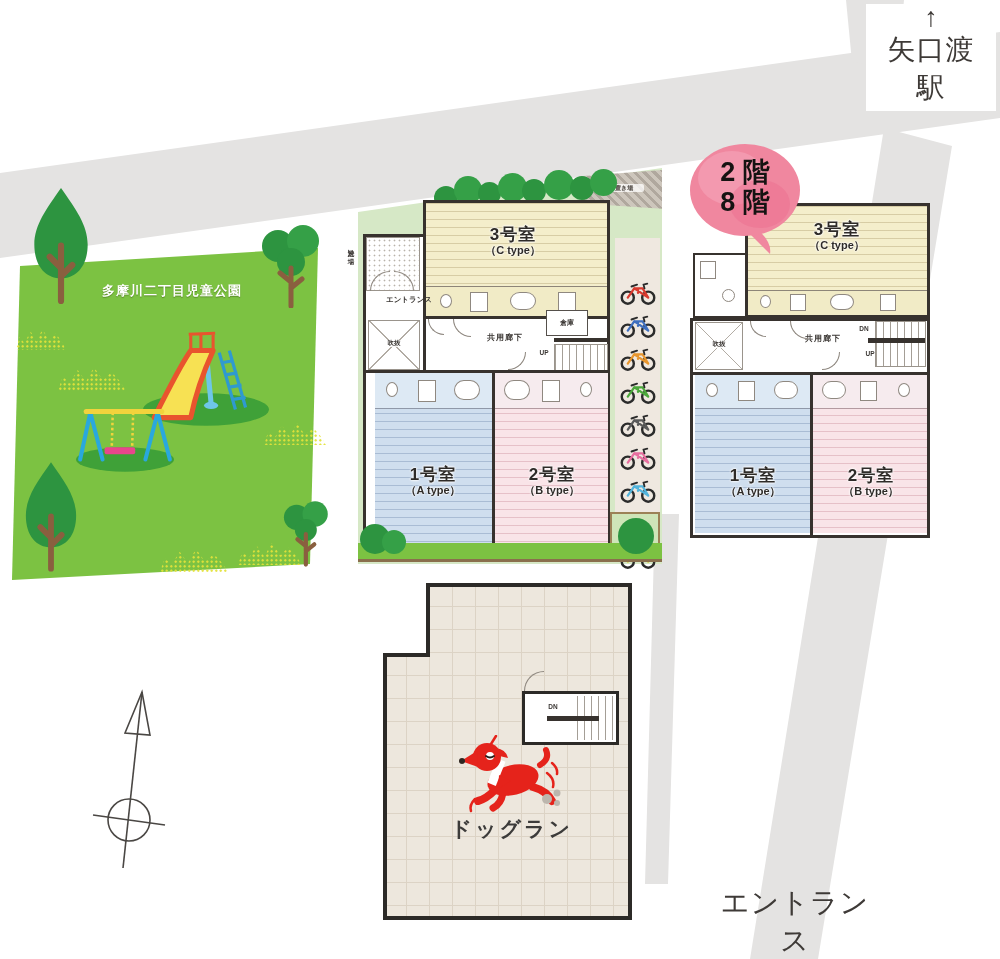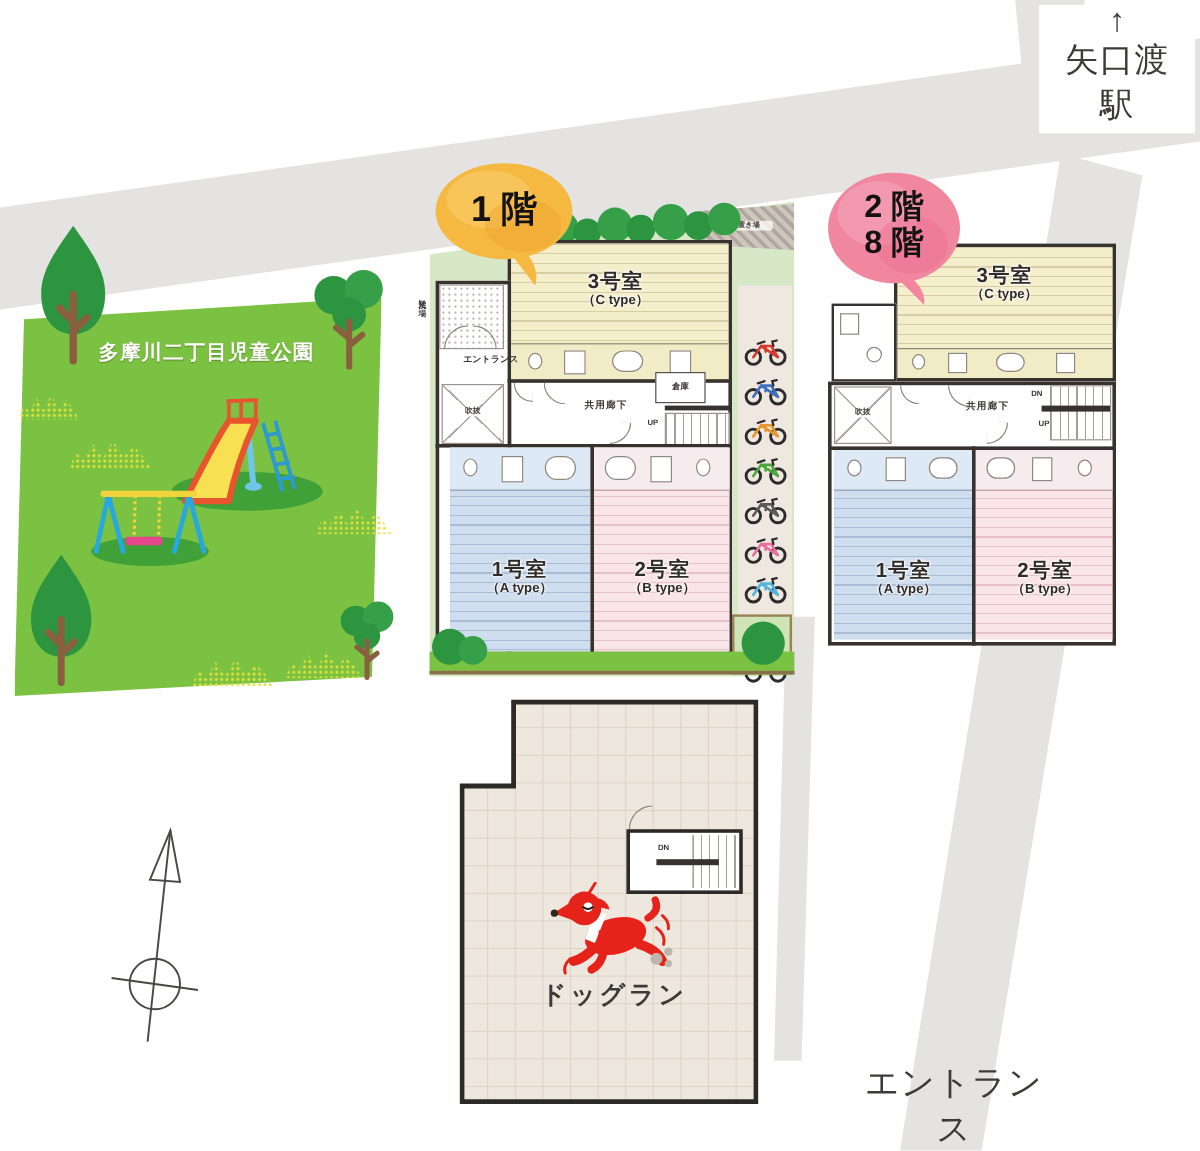--- a/index.html
+++ b/index.html
@@ -6,21 +6,21 @@
   #stage{position:relative;width:1000px;height:959px;background:#fff;overflow:hidden;
          font-family:"Liberation Sans","DejaVu Sans",sans-serif;color:#2e2b28;}
   #stage *{box-sizing:border-box;}
   .abs{position:absolute;}
   svg{display:block;}
   
   
   .park-fill{position:absolute;inset:0;background:#7cc242;
              clip-path:polygon(8px 18px,306px 0px,298px 316px,0px 332px);}
   .park-label{position:absolute;left:40px;top:34px;width:240px;text-align:center;
-              font-size:17px;font-weight:bold;color:#fff;letter-spacing:1px;
+              font-size:13px;font-weight:bold;color:#fff;letter-spacing:1px;
               text-shadow:0 1px 1px rgba(60,90,20,.55);}
   .bush{position:absolute;background-image:radial-gradient(#e3e23a 1.1px,transparent 1.3px);
         background-size:4.5px 4.5px;
         clip-path:polygon(0 100%,7% 45%,17% 72%,29% 22%,41% 66%,53% 12%,66% 60%,79% 30%,91% 64%,100% 100%);}
   .treeball{position:absolute;border-radius:50%;background:#2d9440;}
   
   .wall{position:absolute;background:#37322e;}
   .stripes-c{background-color:#f4eecb;background-image:repeating-linear-gradient(180deg,rgba(140,118,66,.28) 0 1px,transparent 1px 8px);}
   .stripes-a{background-color:#cfdeee;background-image:repeating-linear-gradient(180deg,rgba(70,100,145,.28) 0 1px,transparent 1px 8px);}
   .stripes-b{background-color:#f9e4e8;background-image:repeating-linear-gradient(180deg,rgba(185,110,125,.30) 0 1px,transparent 1px 8px);}
@@ -365,29 +365,20 @@
       <path d="M54 40 l12 6 l-13 8 z" fill="#e5231b"></path>
       <path d="M102 38 q8 6 6 14 M107 28 q6 5 5 11" stroke="#e5231b" stroke-width="2.5" fill="none" stroke-linecap="round"></path>
       <path d="M30 64 q-6 6 -4 12" stroke="#e5231b" stroke-width="2.5" fill="none" stroke-linecap="round"></path>
       <circle cx="102" cy="64" r="5" fill="#bcb6ad"></circle>
         <circle cx="112" cy="58" r="3.5" fill="#bcb6ad"></circle>
         <circle cx="112" cy="68" r="3" fill="#bcb6ad"></circle>
     </svg>
     <div class="dogrun-label" style="left:38px;top:232px;width:152px;">ドッグラン</div>
   </div>
 
-  <div class="abs" style="left:360px;top:132px;width:122px;height:110px;">
-    <svg width="122" height="110" viewBox="0 0 122 110">
-      <path d="M78 78 Q90 92 86 106 L66 80 Z" fill="#f5b942"></path>
-      <ellipse cx="60" cy="44" rx="57" ry="40" fill="#f5b942"></ellipse>
-      <ellipse cx="48" cy="34" rx="36" ry="24" fill="#f8cf6e" opacity=".55"></ellipse>
-      <ellipse cx="76" cy="56" rx="32" ry="22" fill="#eda12f" opacity=".45"></ellipse>
-    </svg>
-    <div class="balloon-text" style="left:0;top:26px;width:120px;font-size:30px;">1 階</div>
-  </div>
   <div class="abs" style="left:688px;top:140px;width:120px;height:118px;">
     <svg width="120" height="118" viewBox="0 0 120 118">
       <path d="M70 90 Q84 102 82 114 L58 90 Z" fill="#f0879f"></path>
       <ellipse cx="57" cy="50" rx="55" ry="46" fill="#f0879f"></ellipse>
       <ellipse cx="44" cy="38" rx="34" ry="27" fill="#f6a8bc" opacity=".55"></ellipse>
       <ellipse cx="72" cy="64" rx="30" ry="24" fill="#ec6d8d" opacity=".45"></ellipse>
     </svg>
     <div class="balloon-text" style="left:0;top:17px;width:114px;font-size:27px;">
       <div>2 階</div>
       <div>8 階</div>

